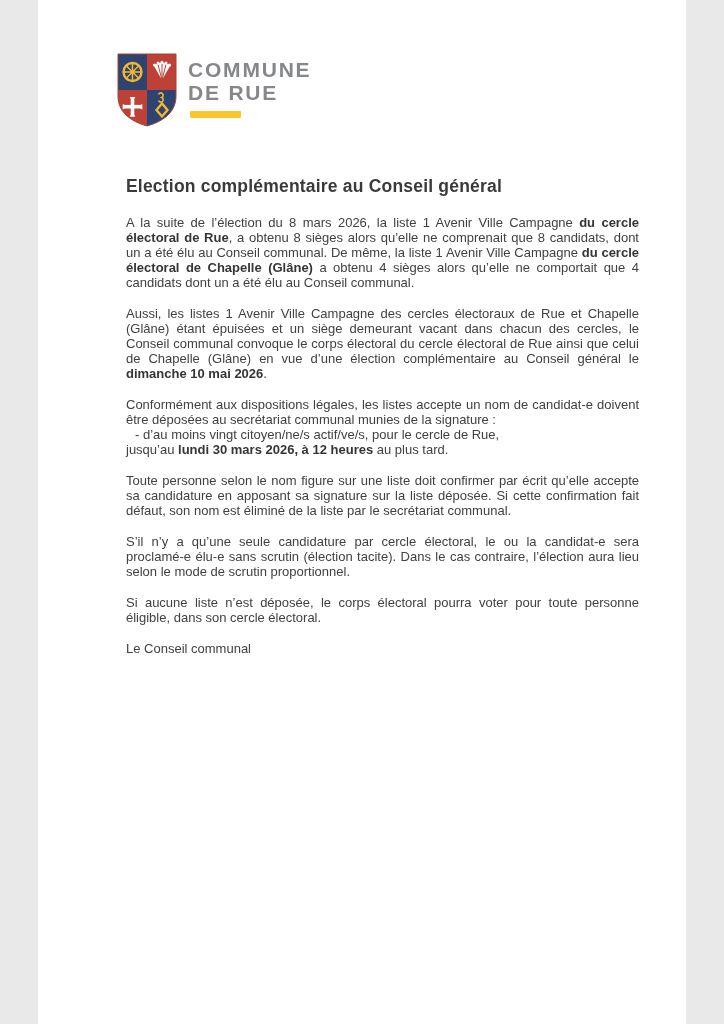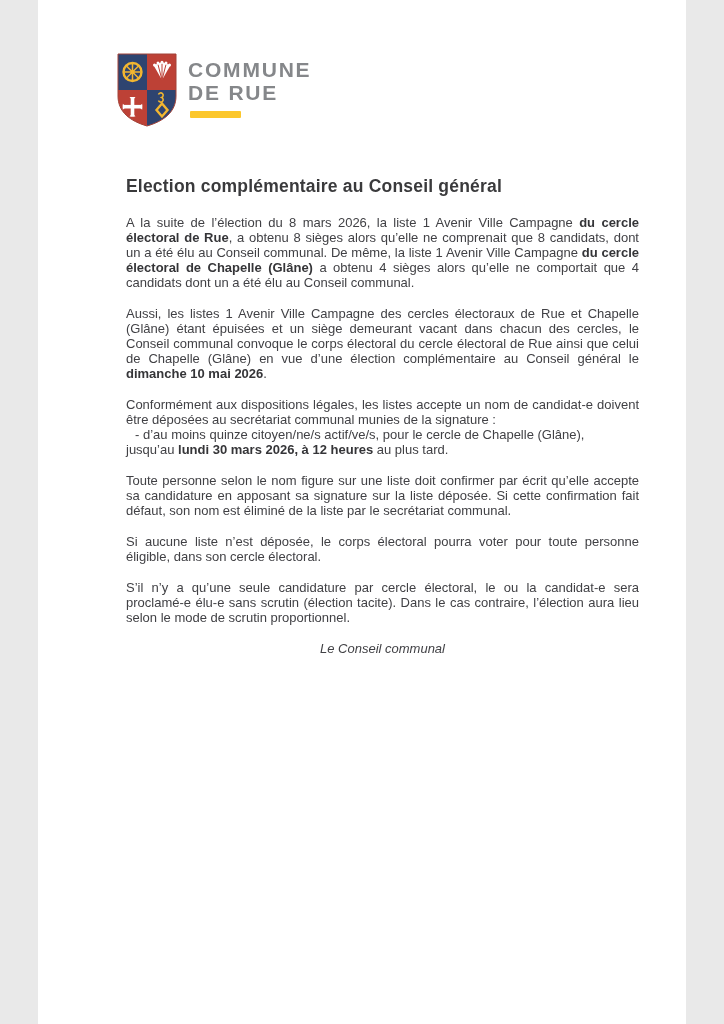--- a/index.html
+++ b/index.html
@@ -37,22 +37,22 @@
     color:#3a3a3c;margin:0 0 18px 0;letter-spacing:.2px;
   }
   .para{
     font-size:13px;line-height:15px;text-align:justify;
     margin:0 0 16px 0;
   }
   .para .bold{font-weight:bold;color:#353538;}
   .block{display:block;}
   .block.indent{padding-left:9px;}
   .signature{
-    font-size:13px;line-height:16.6px;text-align:center;
-    margin-top:14px;color:var(--text);font-style:italic;
+    font-size:13px;line-height:16.6px;text-align:left;
+    margin-top:14px;color:var(--text);
   }
 </style>
 </head>
 <body>
 
 <div class="page">
 
   <svg class="logo" viewBox="0 0 62 76" aria-hidden="true">
     <defs>
       <clipPath id="shieldClip">
@@ -119,29 +119,29 @@
     <h1 class="doc-title">Election complémentaire au Conseil général</h1>
     <div>
         <p class="para">
           <span class="block"><span>A la suite de l’élection du 8 mars 2026, la liste 1 Avenir Ville Campagne </span><span class="bold">du cercle électoral de Rue</span><span>, a obtenu 8 sièges alors qu’elle ne comprenait que 8 candidats, dont un a été élu au Conseil communal. De même, la liste 1 Avenir Ville Campagne </span><span class="bold">du cercle électoral de Chapelle (Glâne)</span><span> a obtenu 4 sièges alors qu’elle ne comportait que 4 candidats dont un a été élu au Conseil communal.</span></span>
         </p>
         <p class="para">
           <span class="block"><span>Aussi, les listes 1 Avenir Ville Campagne des cercles électoraux de Rue et Chapelle (Glâne) étant épuisées et un siège demeurant vacant dans chacun des cercles, le Conseil communal convoque le corps électoral du cercle électoral de Rue ainsi que celui de Chapelle (Glâne) en vue d’une élection complémentaire au Conseil général le </span><span class="bold">dimanche 10 mai 2026</span><span>.</span></span>
         </p>
         <p class="para">
           <span class="block"><span>Conformément aux dispositions légales, les listes accepte un nom de candidat-e doivent être déposées au secrétariat communal munies de la signature :</span></span>
-          <span class="block indent"><span>- d’au moins quinze citoyen/ne/s actif/ve/s, pour le cercle de Chapelle (Glâne),</span></span>
+          <span class="block indent"><span>- d’au moins vingt citoyen/ne/s actif/ve/s, pour le cercle de Rue,</span></span>
           <span class="block"><span>jusqu’au </span><span class="bold">lundi 30 mars 2026, à 12 heures</span><span> au plus tard.</span></span>
         </p>
         <p class="para">
           <span class="block"><span>Toute personne selon le nom figure sur une liste doit confirmer par écrit qu’elle accepte sa candidature en apposant sa signature sur la liste déposée. Si cette confirmation fait défaut, son nom est éliminé de la liste par le secrétariat communal.</span></span>
         </p>
         <p class="para">
-          <span class="block"><span>Si aucune liste n’est déposée, le corps électoral pourra voter pour toute personne éligible, dans son cercle électoral.</span></span>
+          <span class="block"><span>S’il n’y a qu’une seule candidature par cercle électoral, le ou la candidat-e sera proclamé-e élu-e sans scrutin (élection tacite). Dans le cas contraire, l’élection aura lieu selon le mode de scrutin proportionnel.</span></span>
         </p>
         <p class="para">
-          <span class="block"><span>S’il n’y a qu’une seule candidature par cercle électoral, le ou la candidat-e sera proclamé-e élu-e sans scrutin (élection tacite). Dans le cas contraire, l’élection aura lieu selon le mode de scrutin proportionnel.</span></span>
+          <span class="block"><span>Si aucune liste n’est déposée, le corps électoral pourra voter pour toute personne éligible, dans son cercle électoral.</span></span>
         </p>
       </div>
     <div class="signature">Le Conseil communal</div>
   </div>
 
 </div>
 
 </body></html>

